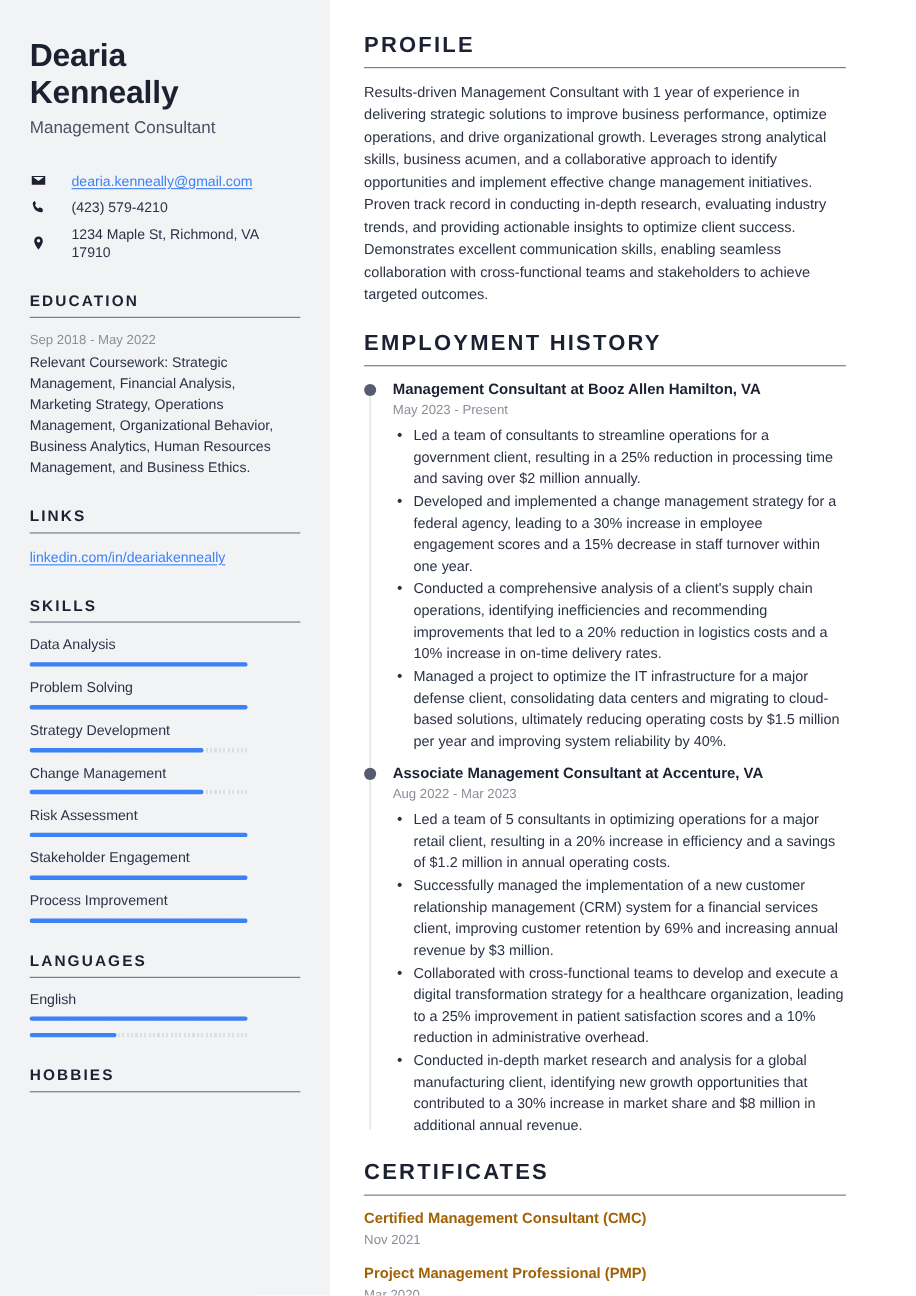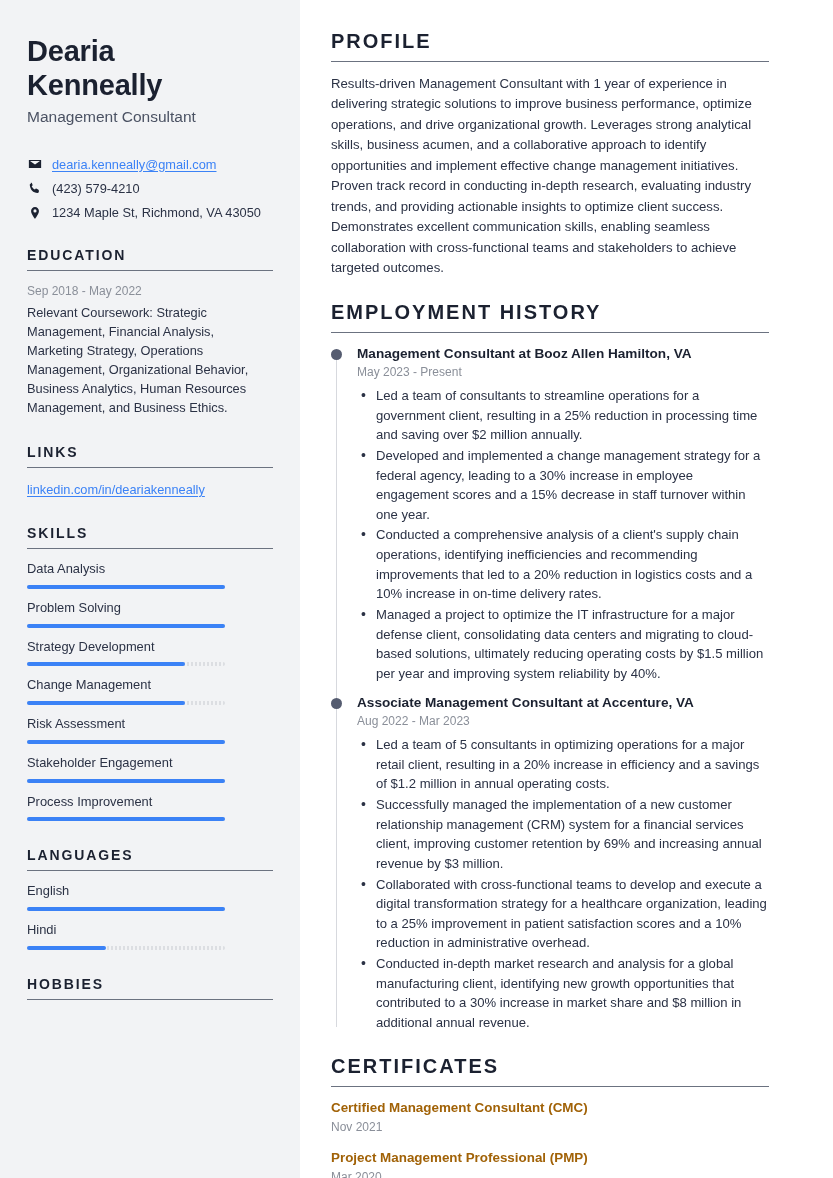--- a/index.html
+++ b/index.html
@@ -49,21 +49,21 @@
     line-height: 1.3;
   }
 
   .contact-list {
     margin-top: 28px;
   }
 
   .contact-row {
     display: flex;
     align-items: center;
-    gap: 10px;
+    gap: 23px;
     margin-bottom: 7px;
     font-size: 12.8px;
     color: #2b3245;
     line-height: 1.35;
   }
 
   .contact-row .ico {
     width: 15px;
     min-width: 15px;
     display: flex;
@@ -266,21 +266,21 @@
         </span>
         <span>(423) 579-4210</span>
       </div>
 
       <div class="contact-row">
         <span class="ico">
           <svg width="14" height="14" viewBox="0 0 16 16" fill="currentColor">
             <path d="M8 1.2c-2.5 0-4.5 2-4.5 4.5 0 3.3 4.5 9 4.5 9s4.5-5.7 4.5-9c0-2.5-2-4.5-4.5-4.5zm0 6.2a1.8 1.8 0 110-3.6 1.8 1.8 0 010 3.6z"></path>
           </svg>
         </span>
-        <span>1234 Maple St, Richmond, VA 43050</span>
+        <span>1234 Maple St, Richmond, VA 17910</span>
       </div>
 
     </div>
 
     <section class="sb-section">
       <div class="sb-heading">EDUCATION</div>
       <div>
         <div class="meta-date">Sep 2018 - May 2022</div>
         <div class="edu-desc">Relevant Coursework: Strategic Management, Financial Analysis, Marketing Strategy, Operations Management, Organizational Behavior, Business Analytics, Human Resources Management, and Business Ethics.</div>
       </div>
@@ -354,21 +354,20 @@
       <div>
 
         <div class="bar-row">
           <div class="bar-label">English</div>
           <div class="bar-track">
             <div class="bar-fill" style="width: 100%;"></div>
           </div>
         </div>
 
         <div class="bar-row">
-          <div class="bar-label">Hindi</div>
           <div class="bar-track">
             <div class="bar-fill" style="width: 40%;"></div>
           </div>
         </div>
 
       </div>
     </section>
 
     <section class="sb-section">
       <div class="sb-heading">HOBBIES</div>

